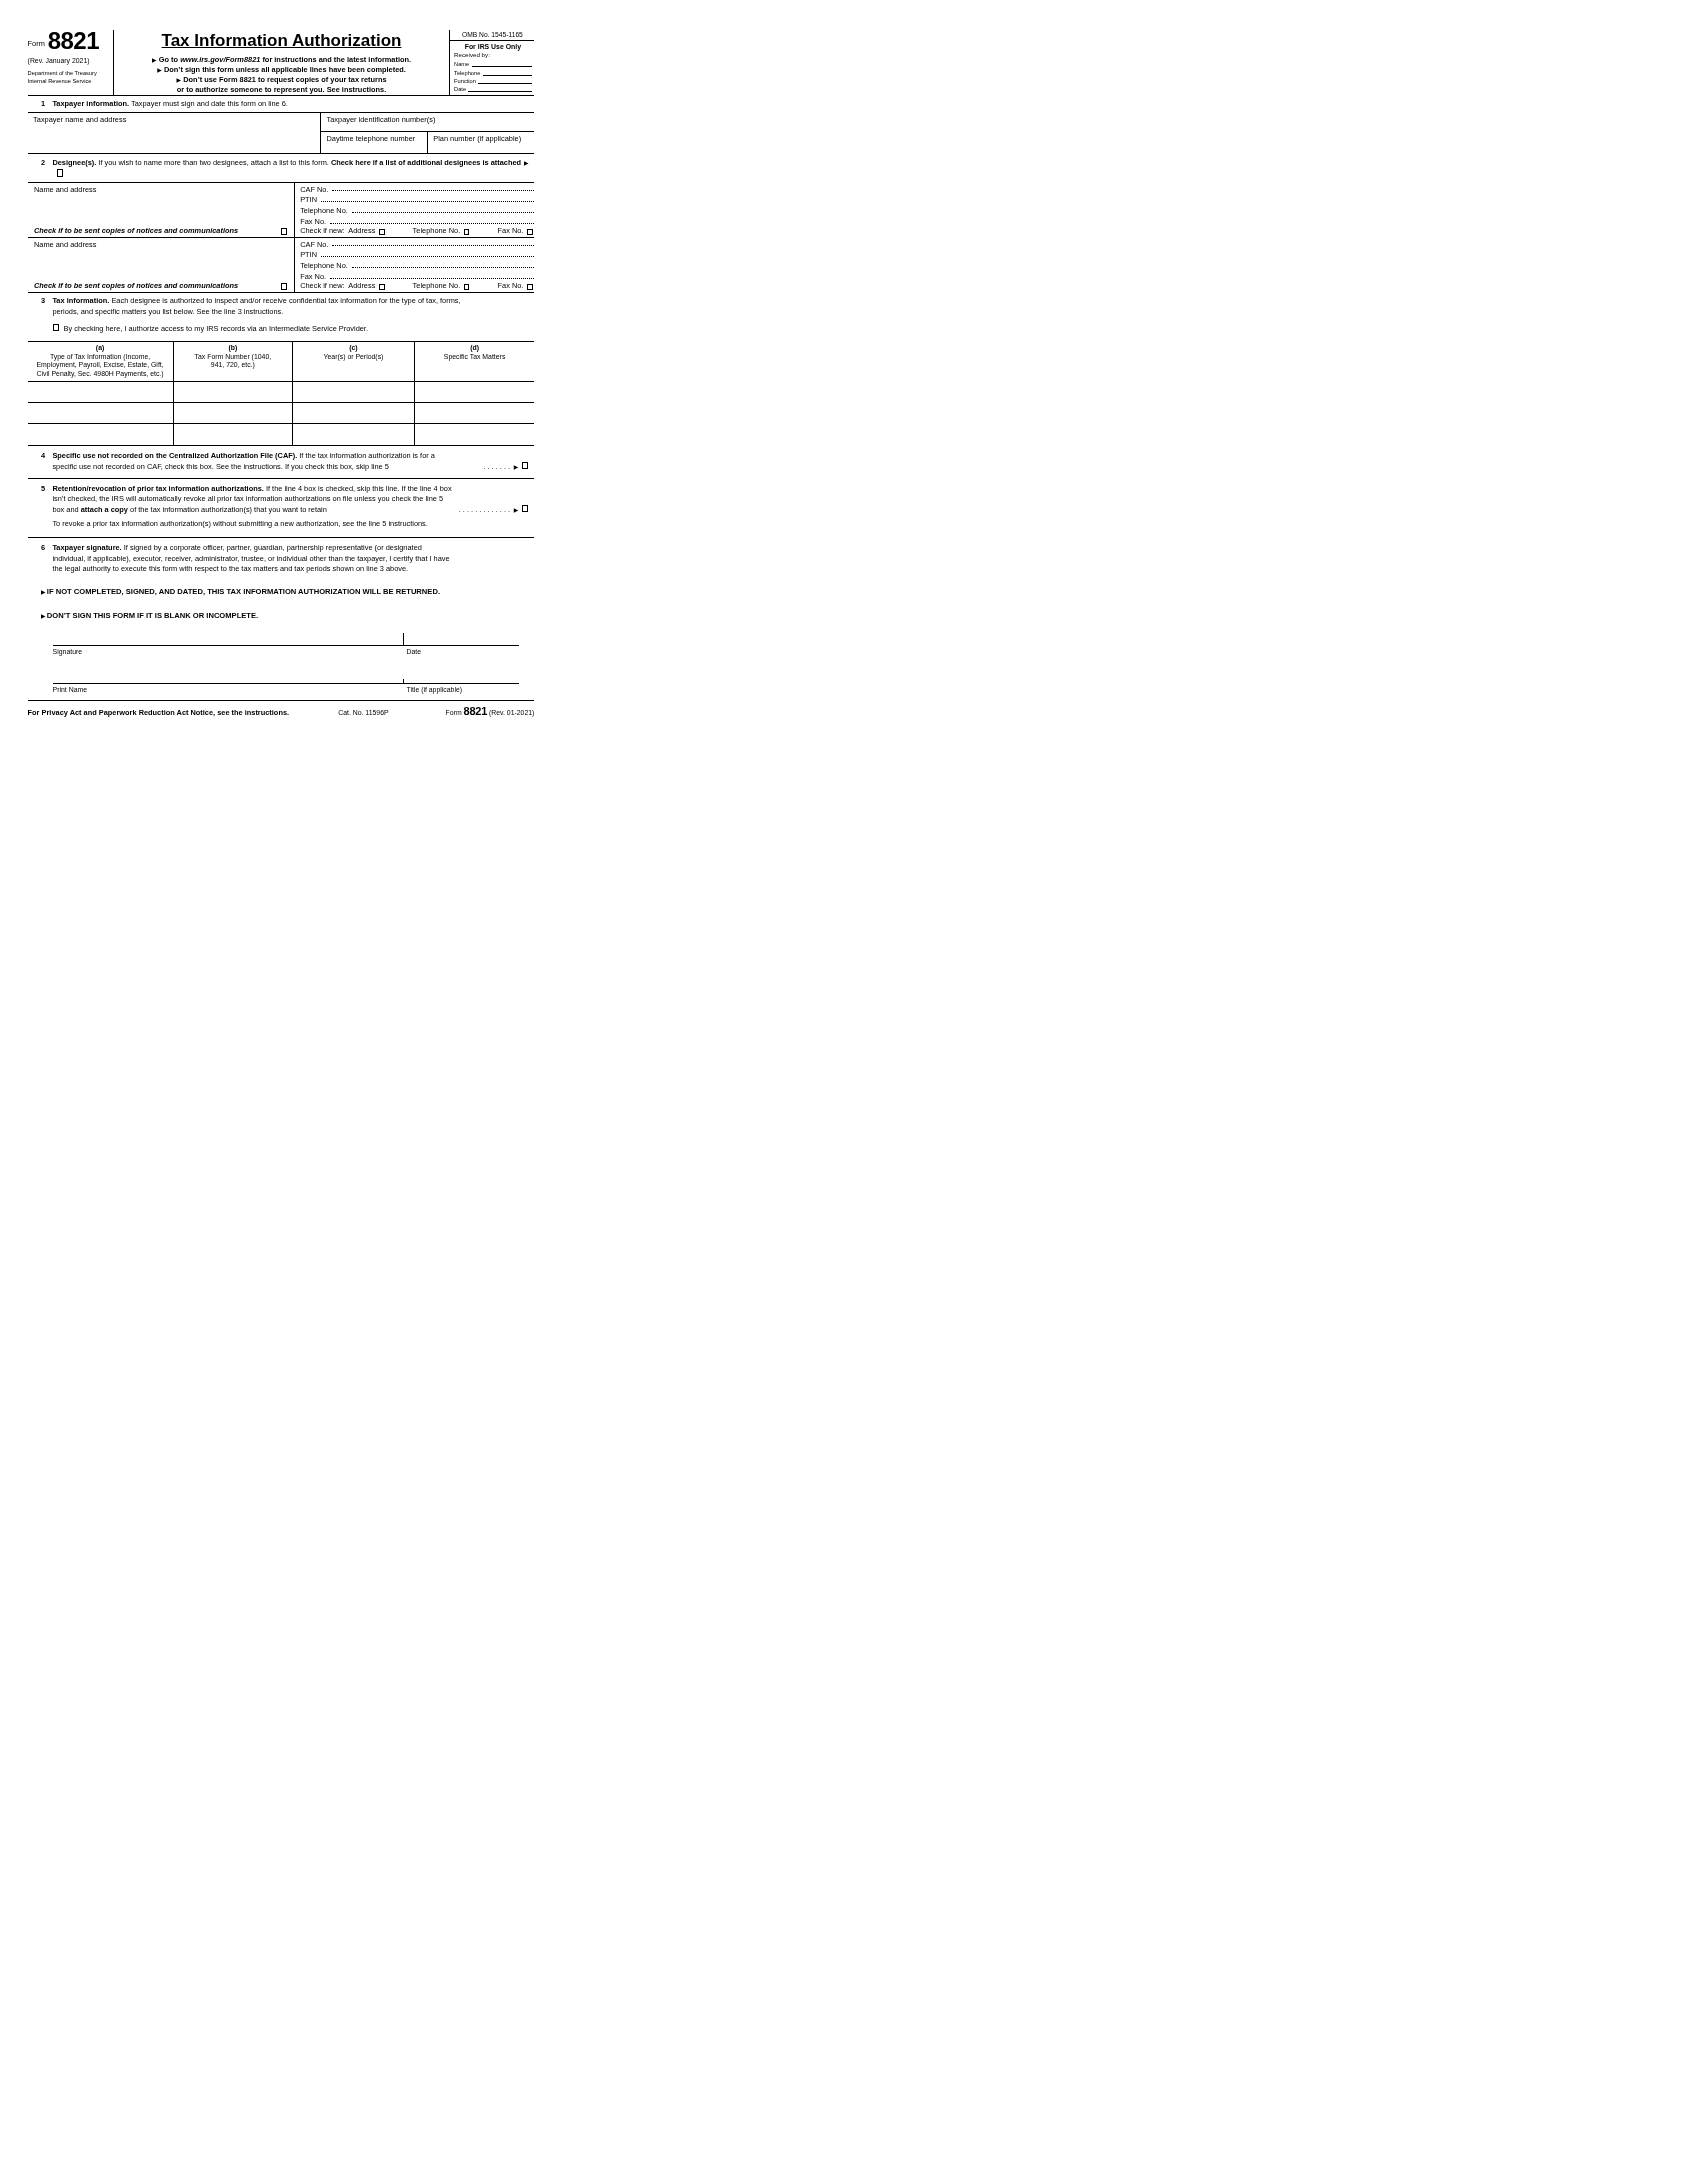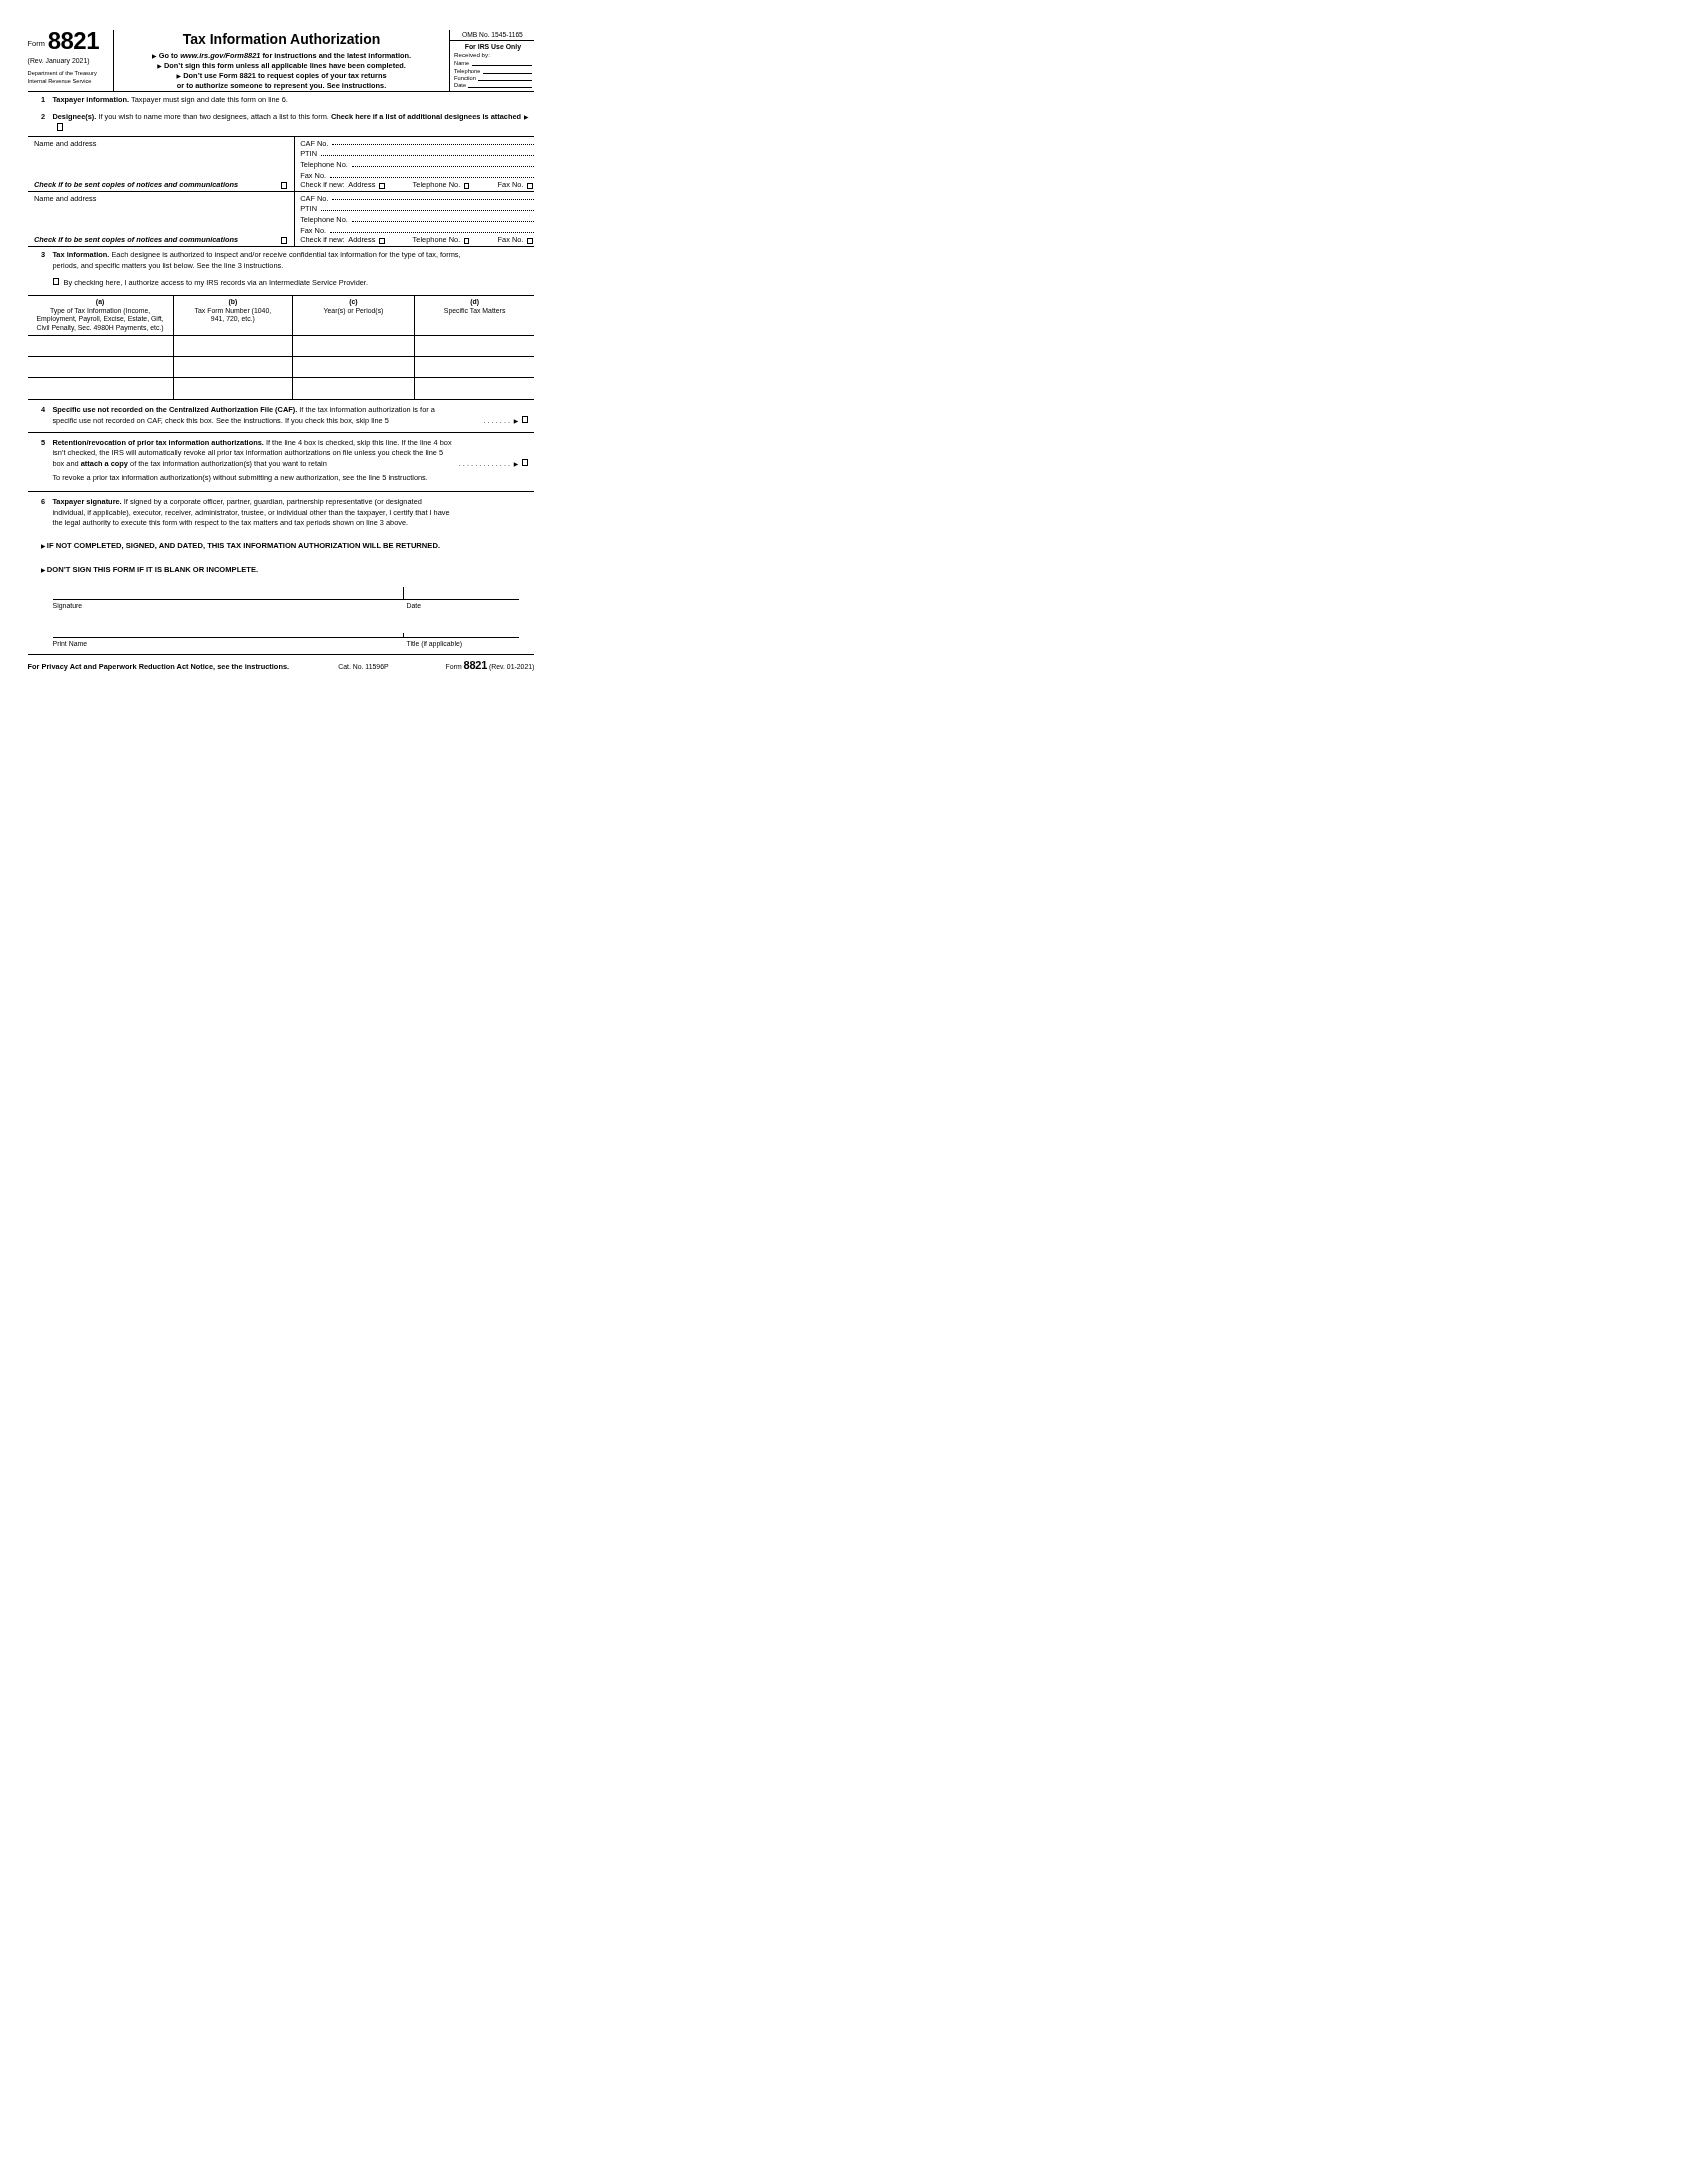--- a/index.html
+++ b/index.html
@@ -9,21 +9,21 @@
 
   
   .hdr { display:flex; border-bottom:1.8px solid #000; min-height:60px; }
   .hdr-left { width:86px; border-right:0.9px solid #000; padding:0.9px 3.7px 1.8px 0; }
   .form-id { display:flex; align-items:flex-end; gap:2.8px; }
   .form-word { font-size:7.4px; padding-bottom:2.8px; }
   .form-num { font-size:24px; font-weight:bold; letter-spacing:-0.5px; line-height:0.85; }
   .rev { font-size:6.9px; margin-top:5.5px; }
   .dept { font-size:5.7px; line-height:7.4px; margin-top:6.4px; }
   .hdr-center { flex:1; text-align:center; padding:0.9px 6.4px 0 6.4px; }
-  .title { font-size:14px; font-weight:bold; margin-bottom:3.7px; }
+  .title { font-size:17px; font-weight:bold; margin-bottom:3.7px;text-decoration:underline; }
   .bullet { font-size:7.4px; font-weight:bold; line-height:10px; }
   .arr { font-size:0.8em; margin-right:2.3px; }
   .hdr-right { width:85px; border-left:0.9px solid #000; display:flex; flex-direction:column; padding:0 2.8px 1.8px 3.7px; }
   .omb { font-size:6.7px; text-align:center; padding:1.4px 0 1.8px 0; border-bottom:0.9px solid #000; margin:0 -2.8px 0 -3.7px; }
   .irsuse { font-size:6.9px; font-weight:bold; text-align:center; padding:1.4px 0 0.9px 0; }
   .recv { font-size:6.2px; padding:0.9px 0; }
   .rfld { display:flex; align-items:flex-end; font-size:5.7px; flex:1; padding:0.5px 0; }
   .ufill { flex:1; border-bottom:0.7px solid #000; margin-left:2.3px; min-height:5.5px; }
 
   
@@ -169,20 +169,38 @@
           <span class="ufill"></span>
       </div>
     </div>
   </div>
 
   <div class="sec s1h">
     <div class="num">1</div>
     <div class="ptxt"><b class="lead">Taxpayer information.</b><span> Taxpayer must sign and date this form on line 6.</span></div>
   </div>
 
+  <div class="tbl1">
+    <div class="t1l">
+      <div class="cell-label">Taxpayer name and address</div>
+    </div>
+    <div class="t1r">
+      <div class="t1-tin">
+        <div class="cell-label">Taxpayer identification number(s)</div>
+      </div>
+      <div class="t1-bot">
+        <div class="t1-phone">
+          <div class="cell-label">Daytime telephone number</div>
+        </div>
+        <div class="fill">
+          <div class="cell-label">Plan number (if applicable)</div>
+        </div>
+      </div>
+    </div>
+  </div>
 
   <div class="sec s2h">
     <div class="num">2</div>
     <div class="ptxt">
       <b class="lead">Designee(s).</b><span> If you wish to name more than two designees, attach a list to this form. </span><b class="lead">Check here if a list of additional designees is attached</b><span class="arr" style="margin-left:2.8px;">▶</span><span class="cbox inline"></span>
     </div>
   </div>
 
   <div class="dzwrap">
 

